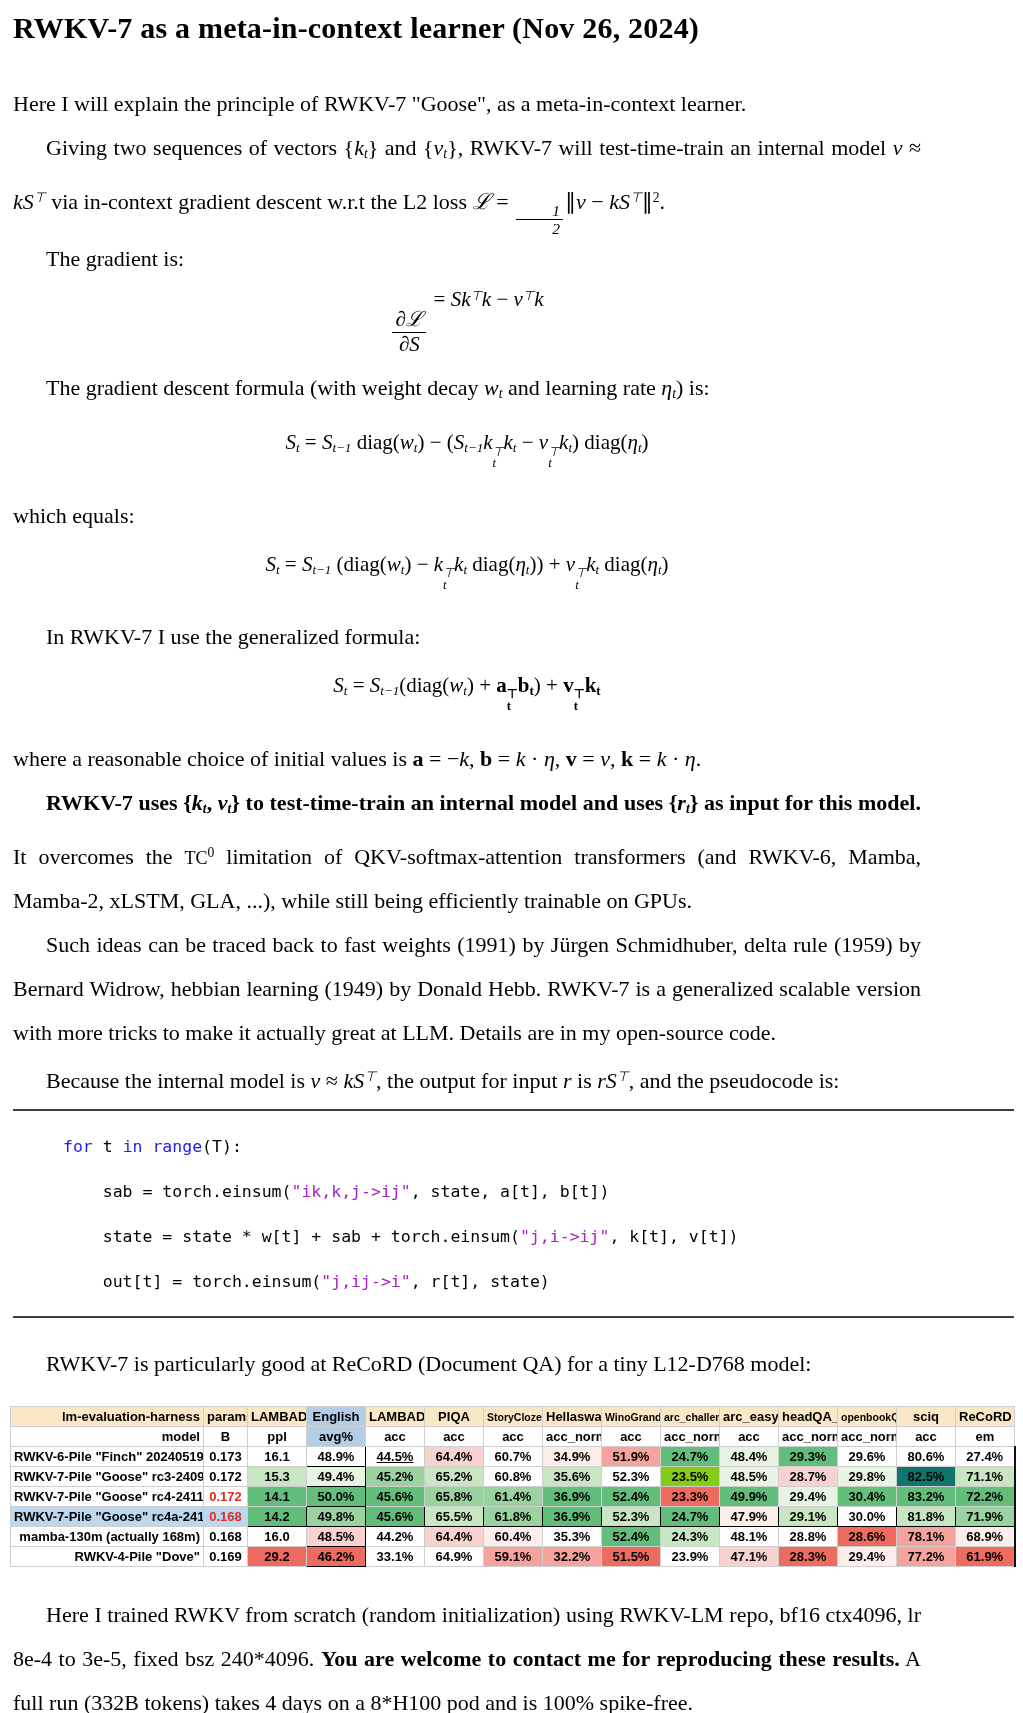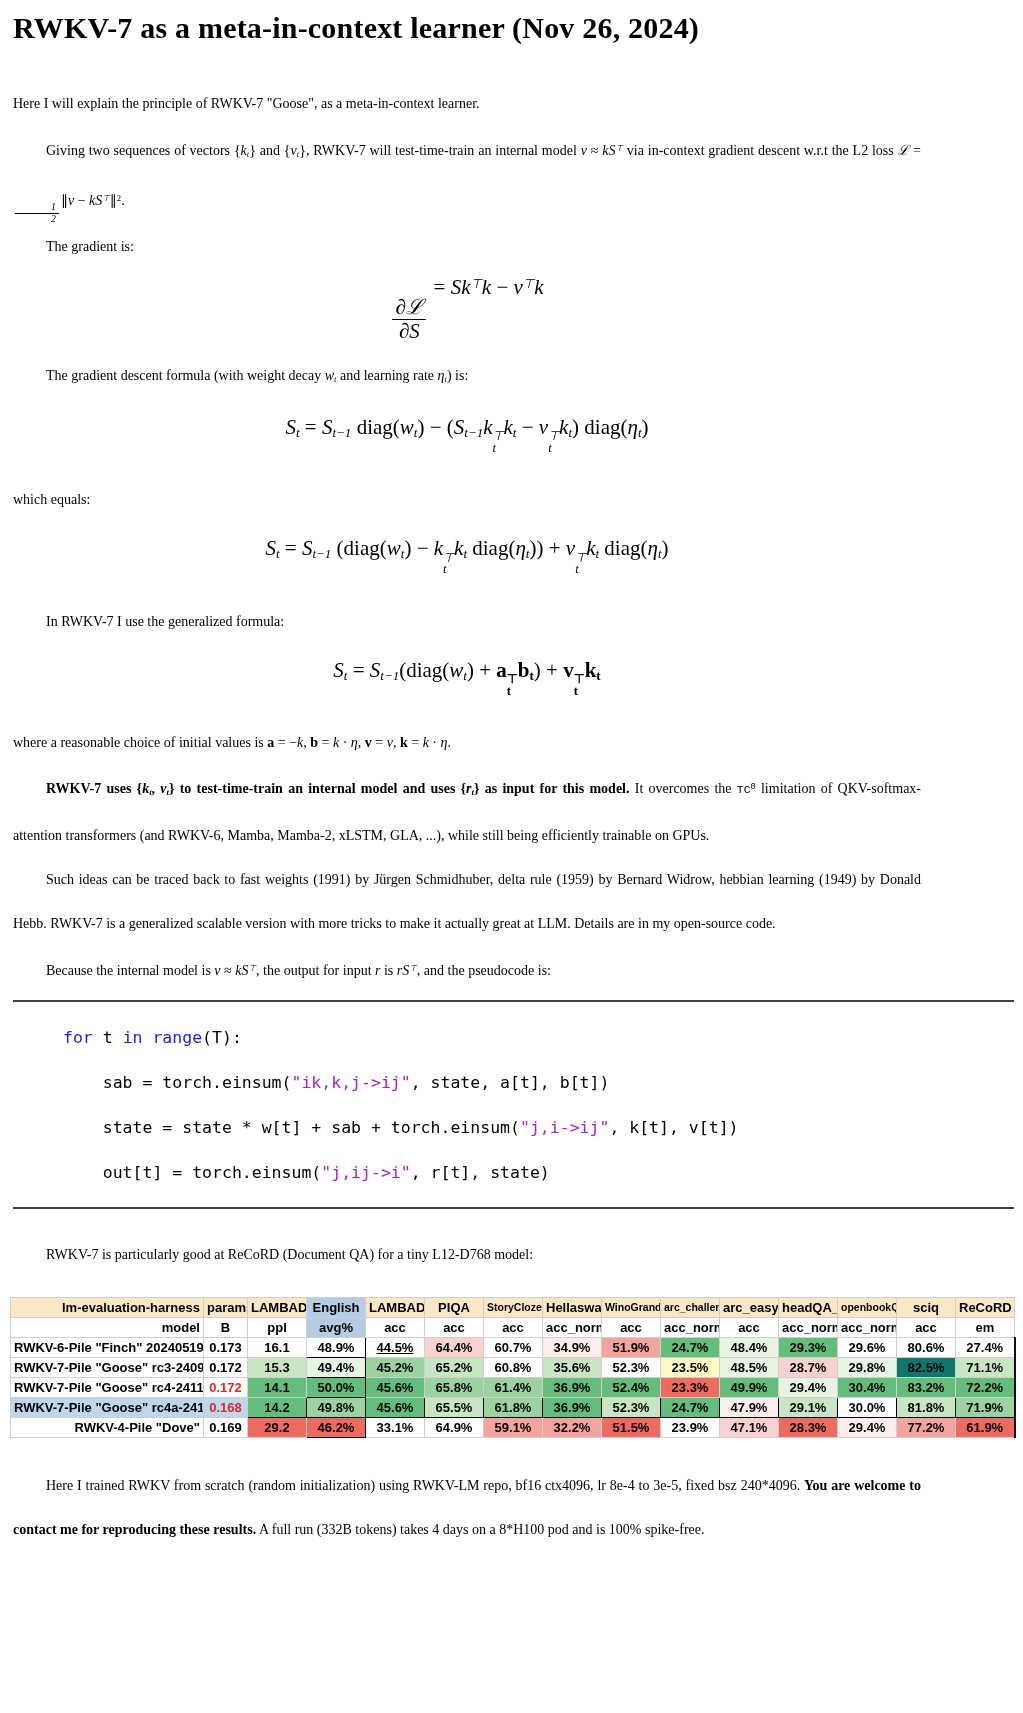--- a/index.html
+++ b/index.html
@@ -1,31 +1,31 @@
 <!DOCTYPE html>
 <html style="--kw: #2020ee; --str: #a820c8; --tan: #fae7c6; --accent: #b4cce4; --hl: #bdd7ee; --red: #e02b20;"><head>
 <meta charset="utf-8">
 <style>
   html,body{margin:0;padding:0;background:#ffffff;}
   body{width:1023px;height:1713px;overflow:hidden;color:#000;
        font-family:"Liberation Serif", serif;}
   .doc{padding:8px 5px 0 13px;}
   h1{font-size:30px;line-height:40px;margin:0 0 34px 0;font-weight:bold;letter-spacing:0.2px;}
   .text{width:908px;}
-  .p{font-size:14px;line-height:44px;text-align:justify;margin:0;}
+  .p{font-size:22px;line-height:44px;text-align:justify;margin:0;}
   .ind{text-indent:33px;}
   .mt26{margin-top:24px;}
   .mt28{margin-top:26px;}
   .math{text-align:center;font-size:21px;margin:14px 0 24px 0;width:908px;}
   .math.tall{margin:6px 0 10px 0;}
   .s-r{}
   .s-i{font-style:italic;}
   .s-b{font-weight:bold;}
   .s-bi{font-weight:bold;font-style:italic;}
-  .s-tt{font-family:Liberation Mono, monospace;font-size:0.82em;}
+  .s-tt{font-family:Liberation Serif, serif;font-size:0.82em;}
   .sup{font-size:0.62em;vertical-align:0.5em;}
   .sub{font-size:0.62em;vertical-align:-0.22em;}
   .supsub{display:inline-flex;flex-direction:column;line-height:0.92;font-size:0.6em;
           vertical-align:-0.5em;text-align:left;}
   .frac{display:inline-flex;flex-direction:column;align-items:center;line-height:1.12;
         vertical-align:-0.95em;text-align:center;margin:0 2px;}
   .frac .fnum{border-bottom:1.5px solid #000;padding:0 3px;}
   .frac .fnum,.frac .fden{font-style:italic;}
   .frac.fsm{font-size:0.7em;vertical-align:-0.45em;}
   .rule{border-top:2.5px solid #3f3f3f;width:1001px;height:0;}
@@ -184,21 +184,21 @@
         <tr>
           <td class="model">RWKV-7-Pile "Goose" rc3-2409</td>
           <td class="">0.172</td>
           <td class="v" style="background: rgb(201, 230, 194);">15.3</td>
           <td class="v bdr" style="background: rgb(231, 244, 225);">49.4%</td>
           <td class="v" style="background: rgb(154, 210, 160);">45.2%</td>
           <td class="v" style="background: rgb(201, 230, 194);">65.2%</td>
           <td class="v" style="background: rgb(255, 255, 255);">60.8%</td>
           <td class="v" style="background: rgb(201, 230, 194);">35.6%</td>
           <td class="v" style="background: rgb(255, 255, 255);">52.3%</td>
-          <td class="v" style="background: #fef9c3;">23.5%</td>
+          <td class="v" style="background: #84cc16;">23.5%</td>
           <td class="v" style="background: rgb(231, 244, 225);">48.5%</td>
           <td class="v" style="background: rgb(248, 210, 206);">28.7%</td>
           <td class="v" style="background: rgb(231, 244, 225);">29.8%</td>
           <td class="v" style="background: #0f766e;">82.5%</td>
           <td class="v lastcol" style="background: rgb(201, 230, 194);">71.1%</td>
         </tr>
         <tr>
           <td class="model">RWKV-7-Pile "Goose" rc4-2411</td>
           <td class="redtxt">0.172</td>
           <td class="v" style="background: rgb(99, 190, 123);">14.1</td>
@@ -226,20 +226,37 @@
           <td class="v bdr" style="background: rgb(99, 190, 123);">36.9%</td>
           <td class="v bdr" style="background: rgb(201, 230, 194);">52.3%</td>
           <td class="v bdr" style="background: rgb(99, 190, 123);">24.7%</td>
           <td class="v bdr" style="background: rgb(253, 238, 236);">47.9%</td>
           <td class="v bdr" style="background: rgb(201, 230, 194);">29.1%</td>
           <td class="v bdr" style="background: rgb(255, 255, 255);">30.0%</td>
           <td class="v bdr" style="background: rgb(201, 230, 194);">81.8%</td>
           <td class="v bdr lastcol" style="background: rgb(154, 210, 160);">71.9%</td>
         </tr>
         <tr>
+          <td class="model">mamba-130m (actually 168m)</td>
+          <td class="">0.168</td>
+          <td class="v" style="background: rgb(255, 255, 255);">16.0</td>
+          <td class="v bdr" style="background: rgb(248, 210, 206);">48.5%</td>
+          <td class="v" style="background: rgb(255, 255, 255);">44.2%</td>
+          <td class="v" style="background: rgb(248, 210, 206);">64.4%</td>
+          <td class="v" style="background: rgb(253, 238, 236);">60.4%</td>
+          <td class="v" style="background: rgb(255, 255, 255);">35.3%</td>
+          <td class="v" style="background: rgb(99, 190, 123);">52.4%</td>
+          <td class="v" style="background: rgb(201, 230, 194);">24.3%</td>
+          <td class="v" style="background: rgb(255, 255, 255);">48.1%</td>
+          <td class="v" style="background: rgb(255, 255, 255);">28.8%</td>
+          <td class="v" style="background: rgb(238, 107, 96);">28.6%</td>
+          <td class="v" style="background: rgb(244, 164, 157);">78.1%</td>
+          <td class="v lastcol" style="background: rgb(253, 238, 236);">68.9%</td>
+        </tr>
+        <tr>
           <td class="model">RWKV-4-Pile "Dove"</td>
           <td class="">0.169</td>
           <td class="v" style="background: rgb(238, 107, 96);">29.2</td>
           <td class="v bdr" style="background: rgb(238, 107, 96);">46.2%</td>
           <td class="v" style="background: rgb(255, 255, 255);">33.1%</td>
           <td class="v" style="background: rgb(255, 255, 255);">64.9%</td>
           <td class="v" style="background: rgb(244, 164, 157);">59.1%</td>
           <td class="v" style="background: rgb(244, 164, 157);">32.2%</td>
           <td class="v" style="background: rgb(238, 107, 96);">51.5%</td>
           <td class="v" style="background: rgb(255, 255, 255);">23.9%</td>

